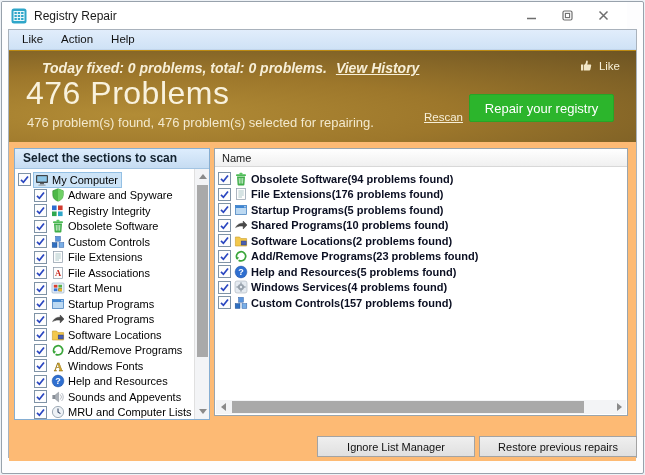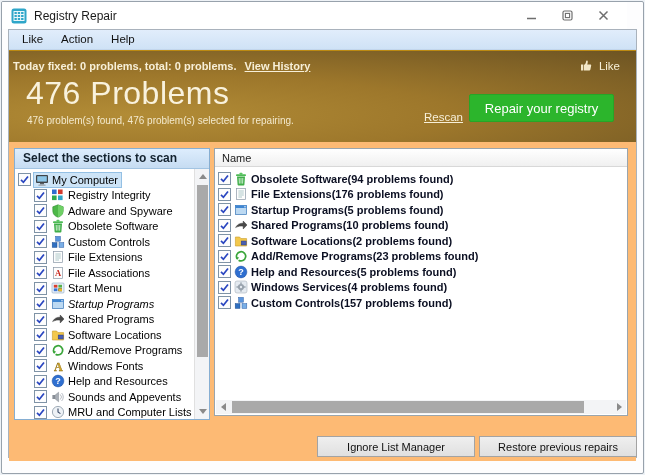--- a/index.html
+++ b/index.html
@@ -21,27 +21,27 @@
 
   
   .menubar { height:20px; background:linear-gradient(#e1edfb,#cfe2f6); display:flex;
              align-items:center; padding-left:4px; border-bottom:1px solid #c3d6ec; }
   .menu-item { font-size:11.5px; color:#111; padding:0 9px; line-height:19px; cursor:default; }
 
   
   .header { position:relative; height:92px; color:#f7efd8;
             background:radial-gradient(ellipse at 20% 70%, #b28c36 0%, #9d772b 45%, #6d5423 100%);
             border-top:1px solid #bc8a12; }
-  .today-line { position:absolute; left:4px; top:9px; font-size:11px; font-weight:bold; white-space:nowrap; }
+  .today-line { position:absolute; left:33px; top:9px; font-size:14px; font-weight:bold; white-space:nowrap;font-style:italic; }
   .today-line a { color:#f7efd8; text-decoration:underline; margin-left:5px; cursor:pointer; }
   .like { position:absolute; right:16px; top:8px; display:flex; align-items:center; gap:5px;
           font-size:11.5px; cursor:pointer; }
   .big-title { position:absolute; left:17px; top:24px; font-size:32px; font-weight:400;
                letter-spacing:0.5px; color:#f9f2dd; }
-  .sub-title { position:absolute; left:18px; top:64px; font-size:10px; color:#f3e9cd; }
+  .sub-title { position:absolute; left:18px; top:64px; font-size:13px; color:#f3e9cd; }
   .rescan { position:absolute; left:415px; top:60px; font-size:11.5px; color:#f7efd8;
             text-decoration:underline; cursor:pointer; }
   .repair-btn { position:absolute; right:22px; top:43px; width:145px; height:28px;
                 background:#2cb52c; border:1px solid #27a527; border-radius:2px;
                 color:#fff; font-size:13px; cursor:pointer; font-family:"Liberation Sans",sans-serif; }
 
   
   .body { position:relative; height:319px; background:#fdba74; }
 
   
@@ -187,44 +187,44 @@
               <div class="tree-row" style="padding-left: 19px;">
                 <span class="checkbox">
                   <svg viewBox="0 0 13 13">
                     <rect x="0.5" y="0.5" width="12" height="12" fill="#fdfdfd" stroke="#7f93a6"></rect>
                     <path d="M3 6.8 L5.4 9.3 L10 3.4" fill="none" stroke="#2a46c0" stroke-width="1.7"></path>
                   </svg>
                 </span>
                 <span class="tree-sel">
                   <span class="icon">
                     <svg viewBox="0 0 14 14">
+                      <path d="M7 0.8 L12.2 2.8 V6.8 C12.2 10.4 9.6 12.5 7 13.2 C4.4 12.5 1.8 10.4 1.8 6.8 V2.8 Z" fill="#4db848" stroke="#2f8b2f" stroke-width="0.6"></path>
+                      <path d="M7 0.8 L12.2 2.8 V6.8 C12.2 10.4 9.6 12.5 7 13.2 Z" fill="#6fd066"></path>
+                    </svg>
+                  </span>
+                  <span>Adware and Spyware</span>
+                </span>
+              </div>
+              <div class="tree-row" style="padding-left: 19px;">
+                <span class="checkbox">
+                  <svg viewBox="0 0 13 13">
+                    <rect x="0.5" y="0.5" width="12" height="12" fill="#fdfdfd" stroke="#7f93a6"></rect>
+                    <path d="M3 6.8 L5.4 9.3 L10 3.4" fill="none" stroke="#2a46c0" stroke-width="1.7"></path>
+                  </svg>
+                </span>
+                <span class="tree-sel">
+                  <span class="icon">
+                    <svg viewBox="0 0 14 14">
                       <rect x="1" y="1.5" width="4.6" height="4.6" fill="#2f6cd0"></rect>
                       <rect x="7" y="1.5" width="4.6" height="4.6" fill="#d23b2f"></rect>
                       <rect x="1" y="7.5" width="4.6" height="4.6" fill="#2fa84e"></rect>
                       <rect x="7" y="7.5" width="4.6" height="4.6" fill="#2fa6c9"></rect>
                     </svg>
                   </span>
                   <span>Registry Integrity</span>
-                </span>
-              </div>
-              <div class="tree-row" style="padding-left: 19px;">
-                <span class="checkbox">
-                  <svg viewBox="0 0 13 13">
-                    <rect x="0.5" y="0.5" width="12" height="12" fill="#fdfdfd" stroke="#7f93a6"></rect>
-                    <path d="M3 6.8 L5.4 9.3 L10 3.4" fill="none" stroke="#2a46c0" stroke-width="1.7"></path>
-                  </svg>
-                </span>
-                <span class="tree-sel">
-                  <span class="icon">
-                    <svg viewBox="0 0 14 14">
-                      <path d="M7 0.8 L12.2 2.8 V6.8 C12.2 10.4 9.6 12.5 7 13.2 C4.4 12.5 1.8 10.4 1.8 6.8 V2.8 Z" fill="#4db848" stroke="#2f8b2f" stroke-width="0.6"></path>
-                      <path d="M7 0.8 L12.2 2.8 V6.8 C12.2 10.4 9.6 12.5 7 13.2 Z" fill="#6fd066"></path>
-                    </svg>
-                  </span>
-                  <span>Adware and Spyware</span>
                 </span>
               </div>
               <div class="tree-row" style="padding-left: 19px;">
                 <span class="checkbox">
                   <svg viewBox="0 0 13 13">
                     <rect x="0.5" y="0.5" width="12" height="12" fill="#fdfdfd" stroke="#7f93a6"></rect>
                     <path d="M3 6.8 L5.4 9.3 L10 3.4" fill="none" stroke="#2a46c0" stroke-width="1.7"></path>
                   </svg>
                 </span>
                 <span class="tree-sel">
@@ -310,21 +310,21 @@
                       <rect x="2.8" y="3.8" width="3.6" height="2.8" fill="#d9402e"></rect>
                       <rect x="7.4" y="3.8" width="3.6" height="2.8" fill="#55b04a"></rect>
                       <rect x="2.8" y="7.4" width="3.6" height="2.8" fill="#3a75d4"></rect>
                       <rect x="7.4" y="7.4" width="3.6" height="2.8" fill="#e8b племи82a"></rect>
                       <rect x="7.4" y="7.4" width="3.6" height="2.8" fill="#e8b82a"></rect>
                     </svg>
                   </span>
                   <span>Start Menu</span>
                 </span>
               </div>
-              <div class="tree-row" style="padding-left: 19px; font-style: italic;">
+              <div class="tree-row" style="padding-left: 19px;">
                 <span class="checkbox">
                   <svg viewBox="0 0 13 13">
                     <rect x="0.5" y="0.5" width="12" height="12" fill="#fdfdfd" stroke="#7f93a6"></rect>
                     <path d="M3 6.8 L5.4 9.3 L10 3.4" fill="none" stroke="#2a46c0" stroke-width="1.7"></path>
                   </svg>
                 </span>
                 <span class="tree-sel">
                   <span class="icon">
                     <svg viewBox="0 0 14 14">
                       <rect x="1.4" y="2.4" width="11.2" height="9.2" fill="#bcd9f2" stroke="#3a78b8" stroke-width="0.7"></rect>

